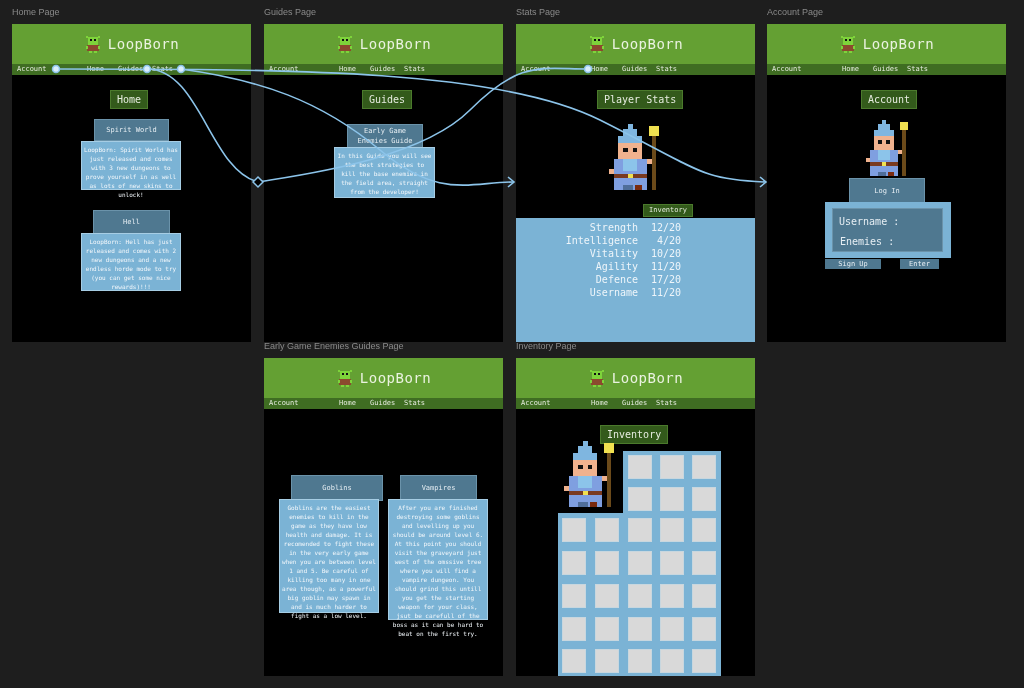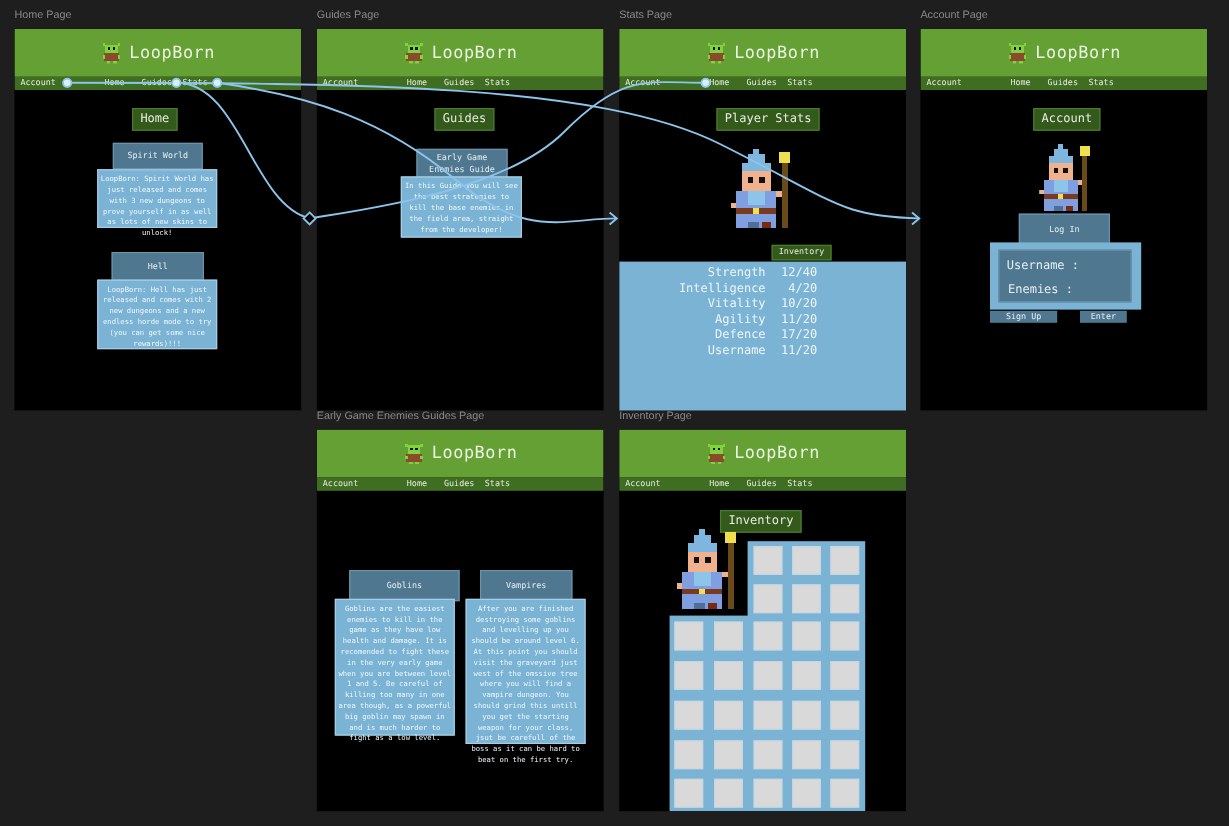--- a/index.html
+++ b/index.html
@@ -130,21 +130,21 @@
           <rect x="2" y="23" width="14" height="5" fill="#7f9fe0"></rect>
           <rect x="6" y="26" width="4" height="2" fill="#4f6e9a"></rect>
           <rect x="11" y="26" width="3" height="2" fill="#7a2a10"></rect>
           <rect x="18" y="4" width="2" height="24" fill="#6b4a1a"></rect>
           <rect x="17" y="1" width="4" height="4" fill="#f0e050"></rect>
         </svg></div>
     <div class="pill" style="left:127px;top:180px;font-size:7px;line-height:9px;padding:1px 5px">Inventory</div>
     <div class="stats-panel"></div>
     <div id="stat-rows">
         <div class="srow" style="left: 0px; width: 122px; text-align: right; top: 198px;">Strength</div>
-        <div class="srow" style="left: 130px; width: 35px; text-align: right; top: 198px;">12/40</div>
+        <div class="srow" style="left: 130px; width: 35px; text-align: right; top: 198px;">12/20</div>
         <div class="srow" style="left: 0px; width: 122px; text-align: right; top: 211px;">Intelligence</div>
         <div class="srow" style="left: 130px; width: 35px; text-align: right; top: 211px;">4/20</div>
         <div class="srow" style="left: 0px; width: 122px; text-align: right; top: 224px;">Vitality</div>
         <div class="srow" style="left: 130px; width: 35px; text-align: right; top: 224px;">10/20</div>
         <div class="srow" style="left: 0px; width: 122px; text-align: right; top: 237px;">Agility</div>
         <div class="srow" style="left: 130px; width: 35px; text-align: right; top: 237px;">11/20</div>
         <div class="srow" style="left: 0px; width: 122px; text-align: right; top: 250px;">Defence</div>
         <div class="srow" style="left: 130px; width: 35px; text-align: right; top: 250px;">17/20</div>
         <div class="srow" style="left: 0px; width: 122px; text-align: right; top: 263px;">Username</div>
         <div class="srow" style="left: 130px; width: 35px; text-align: right; top: 263px;">11/20</div>

